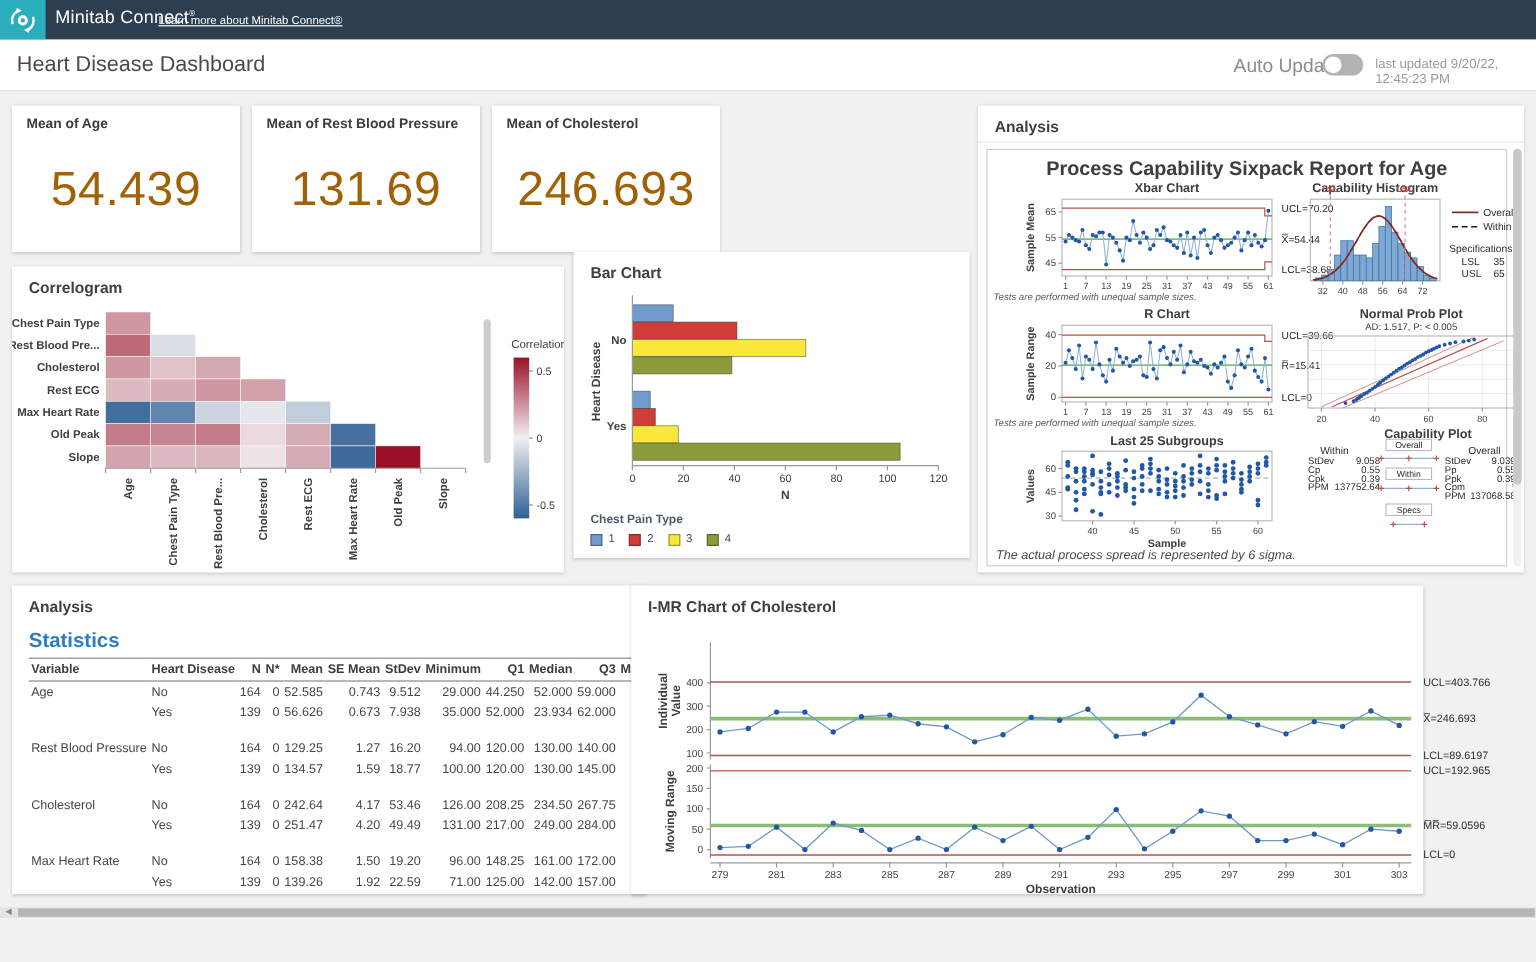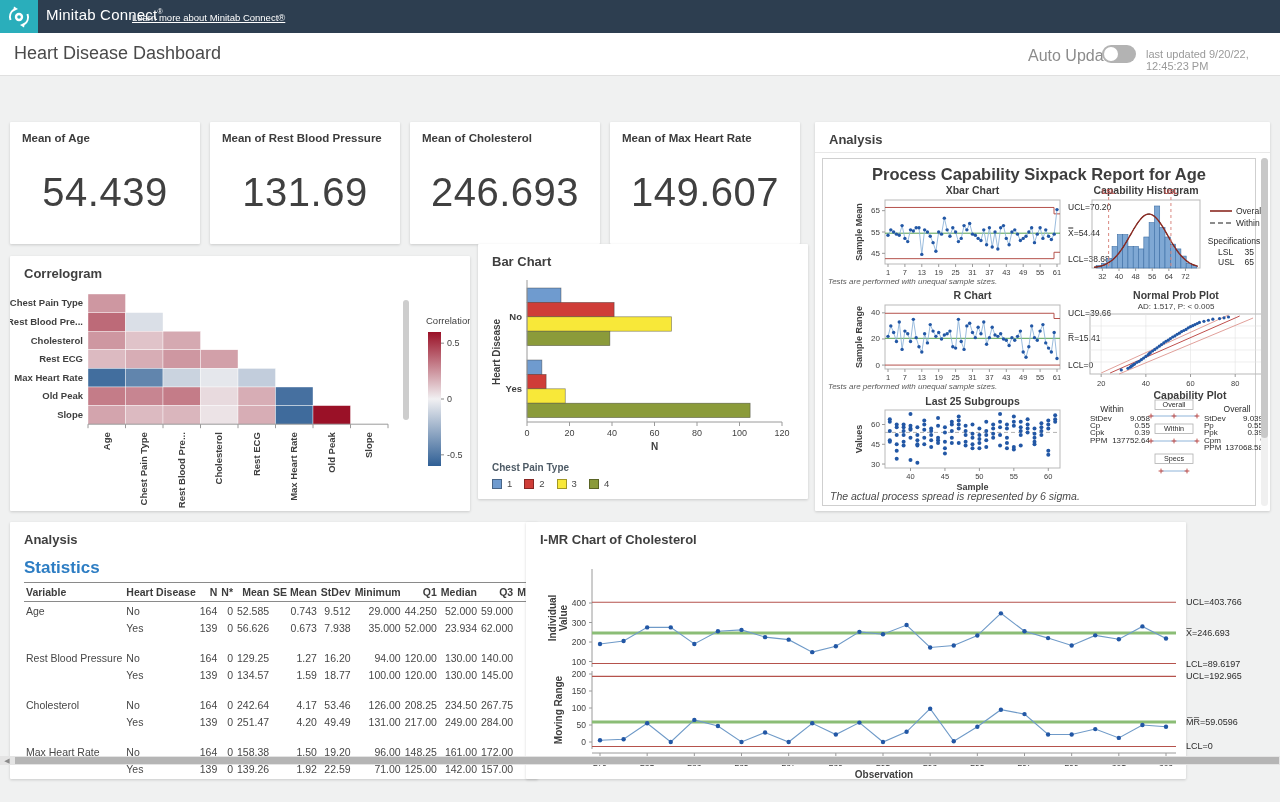--- a/index.html
+++ b/index.html
@@ -14,25 +14,25 @@
   .topbar-link { position:absolute; left:132px; top:12px; color:#fff; font-size:9.5px; text-decoration:underline; cursor:pointer; }
 
   
   .header { position:absolute; left:0; top:33px; width:1280px; height:43px; background:#fff; border-bottom:1px solid #e0e0e0; }
   .page-title { position:absolute; left:14px; top:10px; font-size:18px; color:#4a4a4a; font-weight:400; }
   .auto-update { position:absolute; left:1028px; top:14px; font-size:16px; color:#8c8c8c; }
   .toggle { position:absolute; left:1102px; top:12px; width:34px; height:18px; background:#b3b3b3; border-radius:9px; cursor:pointer; }
   .toggle .knob { position:absolute; left:2px; top:2px; width:14px; height:14px; background:#fff; border-radius:50%; }
   .last-updated { position:absolute; left:1146px; top:15px; font-size:11px; color:#9a9a9a; }
 
-  .panel { position:absolute; background:#fff; box-shadow:0 1px 3px rgba(0,0,0,.16); border-radius:1px;margin-top:34px; }
+  .panel { position:absolute; background:#fff; box-shadow:0 1px 3px rgba(0,0,0,.16); border-radius:1px; }
   .panel-title { position:absolute; left:14px; top:10px; font-size:13px; font-weight:700; color:#3f3f3f; }
 
   .kpi-label { position:absolute; left:12px; top:10px; font-size:11.5px; font-weight:700; color:#3c3c3c; }
-  .kpi-value { position:absolute; left:0; right:0; top:48px; text-align:center; font-size:40px; font-weight:300; color:#404040; letter-spacing:.5px; }
+  .kpi-value { position:absolute; left:0; right:0; top:48px; text-align:center; font-size:40px; font-weight:300; color:#a16207; letter-spacing:.5px; }
 
   svg text { font-family:"Liberation Sans","DejaVu Sans",sans-serif; }
 
   .divider { position:absolute; background:#e8e8e8; }
   .sixpack-box { position:absolute; border:1px solid #cfcfcf; background:#fff; }
   .vscroll-track { position:absolute; width:7px; background:#f0f0f0; border-radius:4px; }
   .vscroll-thumb { position:absolute; width:7px; background:#c8c8c8; border-radius:4px; cursor:pointer; }
 
   
   .stats-section { position:absolute; left:14px; top:36px; font-size:17px; font-weight:700; color:#2d7dc3; cursor:pointer; }
@@ -93,24 +93,20 @@
     <div class="kpi-label">Mean of Age</div>
     <div class="kpi-value">54.439</div>
   </div>
   <div class="panel" style="left:210px;top:88px;width:190px;height:122px;">
     <div class="kpi-label">Mean of Rest Blood Pressure</div>
     <div class="kpi-value">131.69</div>
   </div>
   <div class="panel" style="left:410px;top:88px;width:190px;height:122px;">
     <div class="kpi-label">Mean of Cholesterol</div>
     <div class="kpi-value">246.693</div>
-  </div>
-  <div class="panel" style="left:610px;top:88px;width:190px;height:122px;">
-    <div class="kpi-label">Mean of Max Heart Rate</div>
-    <div class="kpi-value">149.607</div>
   </div>
 
   <div class="panel" style="left:815px;top:88px;width:455px;height:389px;">
     <div class="panel-title">Analysis</div>
     <div class="divider" style="left:0;top:30px;width:455px;height:1px;"></div>
     <div class="sixpack-box" style="left:7px;top:36px;width:434px;height:348px;"></div>
     <svg id="svg-sixpack" width="440" height="348" style="position:absolute;left:7px;top:36px;">
         <text x="217" y="22" text-anchor="middle" font-size="16.5" font-weight="bold" fill="#3d3d3d">Process Capability Sixpack Report for Age</text>
         <text x="150.5" y="36" text-anchor="middle" font-size="10.5" font-weight="bold" fill="#3d3d3d">Xbar Chart</text>
         <rect x="63" y="42" width="175" height="64" fill="none" stroke="#b9b9b9" stroke-width="1"></rect>

